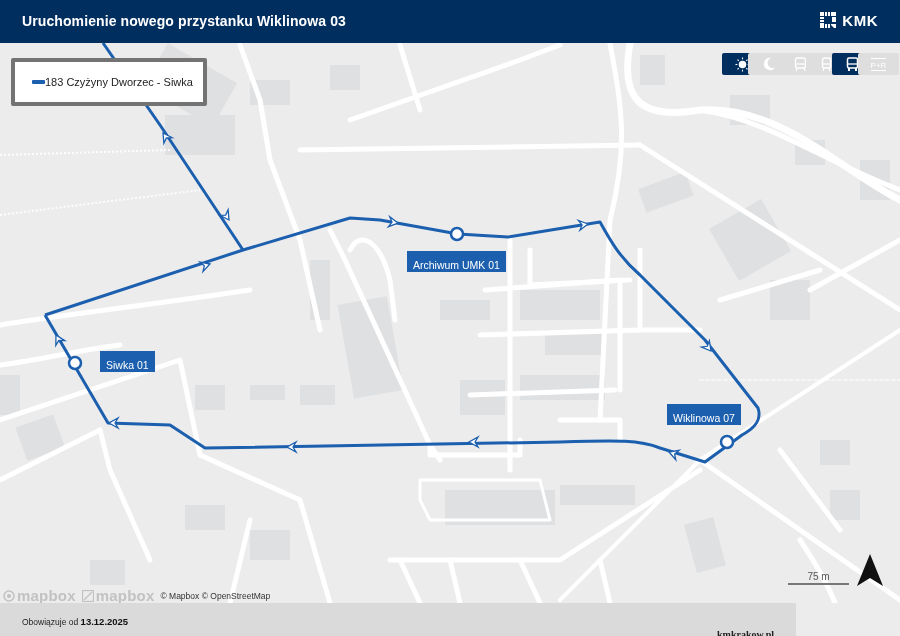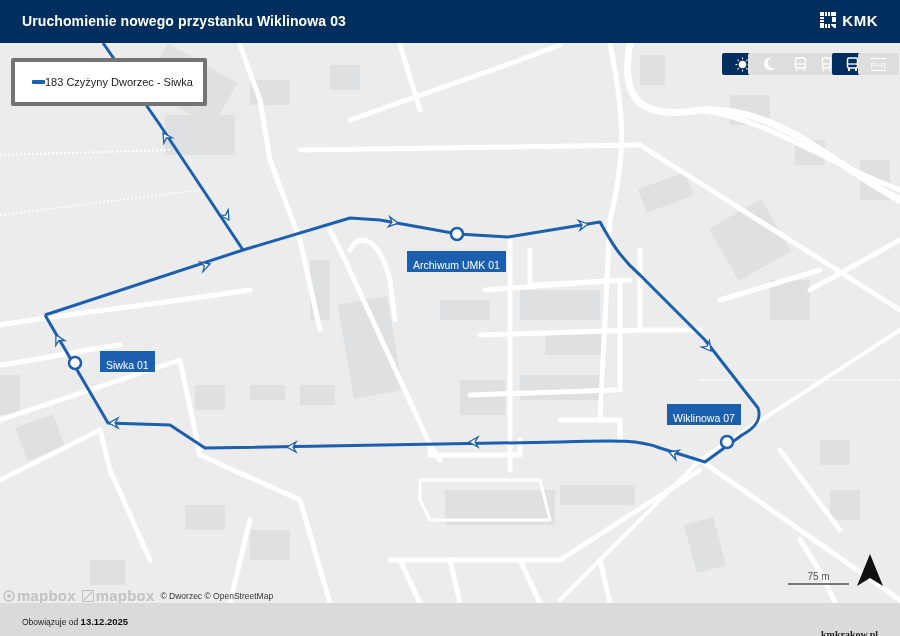--- a/index.html
+++ b/index.html
@@ -33,21 +33,21 @@
     padding: 4px 6px; height: 21px; line-height: 21px; white-space: nowrap;
   }
   .attrib { position: absolute; left: 3px; top: 587px; display: flex; align-items: center; gap: 6px; }
   .attrib .logo { font-size: 15px; font-weight: bold; color: #c2c2c2; letter-spacing: 0.2px; display: flex; align-items: center; gap: 2px; }
   .attrib .credit { font-size: 8.5px; color: #333; }
   .scale { position: absolute; left: 788px; top: 571px; width: 61px; text-align: center; }
   .scale .txt { font-size: 10px; color: #555; display: block; margin-bottom: 1px; }
   .scale .bar { height: 2px; background: #777; }
   .north { position: absolute; left: 857px; top: 554px; }
   .footer {
-    position: absolute; left: 0; top: 603px; width: 900px; height: 33px; background: #d9dad9;
+    position: absolute; left: 0; top: 603px; width: 796px; height: 33px; background: #d9dad9;
   }
   .footer .valid { position: absolute; left: 22px; top: 13px; font-size: 8.5px; color: #222; }
   .footer .valid b { font-size: 9.5px; color: #111; }
   .footer .site { position: absolute; right: 22px; top: 26px; font-size: 10px; color: #222; font-weight: bold; font-family: Liberation Serif, serif; }
 </style>
 </head>
 <body>
 
 <div class="header">
   <div class="title">Uruchomienie nowego przystanku Wiklinowa 03</div>
@@ -250,21 +250,21 @@
       </svg>
     <span>mapbox</span>
   </span>
   <span class="logo">
     <svg width="12" height="12" viewBox="0 0 12 12">
         <rect x="0.5" y="0.5" width="11" height="11" fill="none" stroke="#c2c2c2" stroke-width="1.2"></rect>
         <path d="M2 10 L10 2" stroke="#c2c2c2" stroke-width="1.2"></path>
       </svg>
     <span>mapbox</span>
   </span>
-  <span class="credit">© Dworzec © OpenStreetMap</span>
+  <span class="credit">© Mapbox © OpenStreetMap</span>
 </div>
 
 <div class="scale">
   <span class="txt">75 m</span>
   <div class="bar"></div>
 </div>
 
 <div class="north">
   <svg width="26" height="32" viewBox="0 0 26 32">
       <polygon points="13,0 26,32 13,24 0,32" fill="#111"></polygon>

